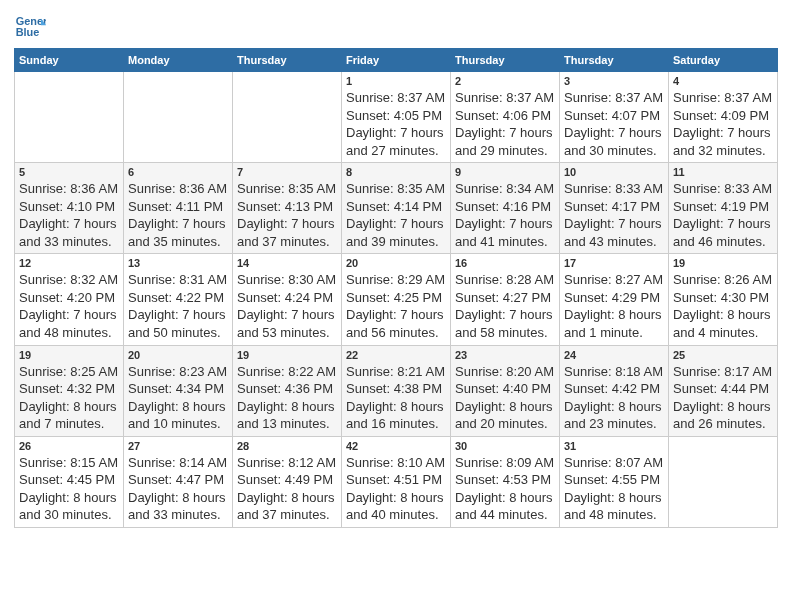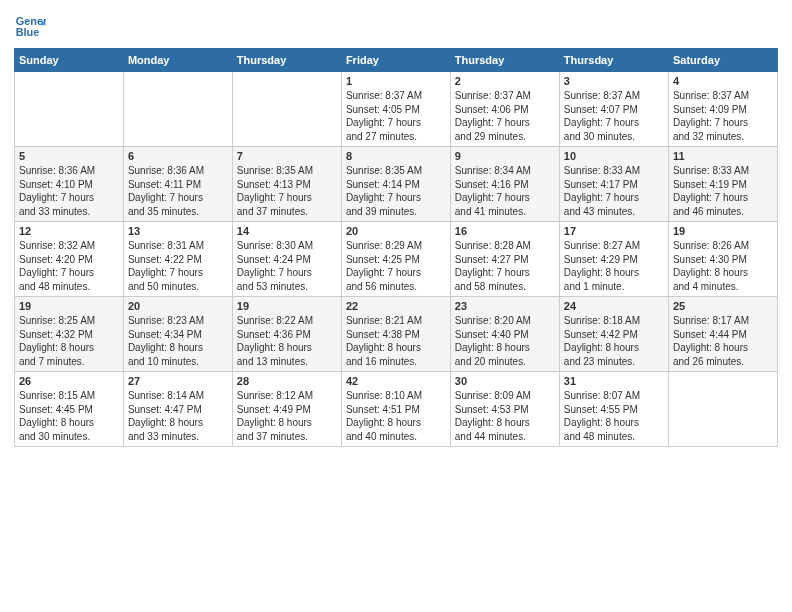--- a/index.html
+++ b/index.html
@@ -78,21 +78,21 @@
     .calendar thead tr td, .calendar thead tr th {
       background: #2e6da4;
     }
     .day-number {
       font-size: 11px;
       font-weight: bold;
       color: #333;
       margin-bottom: 2px;
     }
     .day-content {
-      font-size: 10px;
+      font-size: 13px;
       color: #333;
       line-height: 1.35;
     }
     .empty-cell {
       background: #fff;
     }
     .row-even td { background: #f0f0f0; }
     .row-odd td { background: #fff; }
   </style>
 </head>

